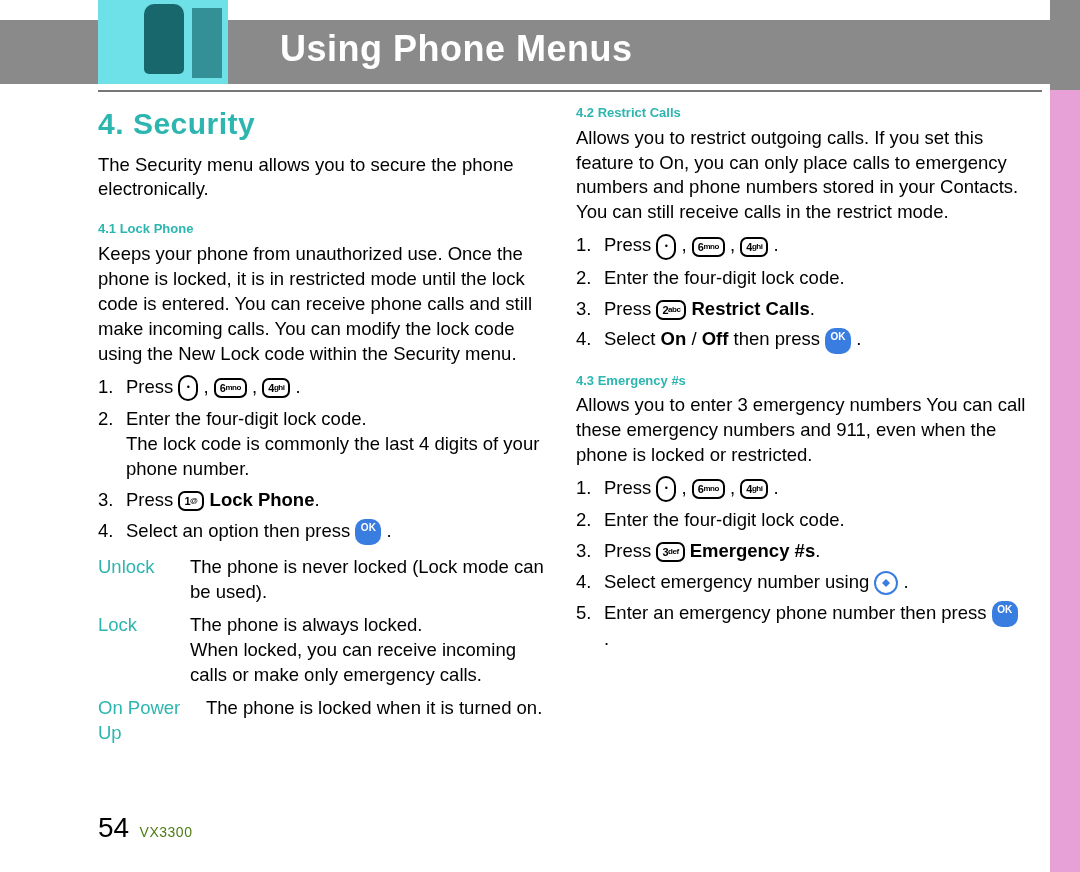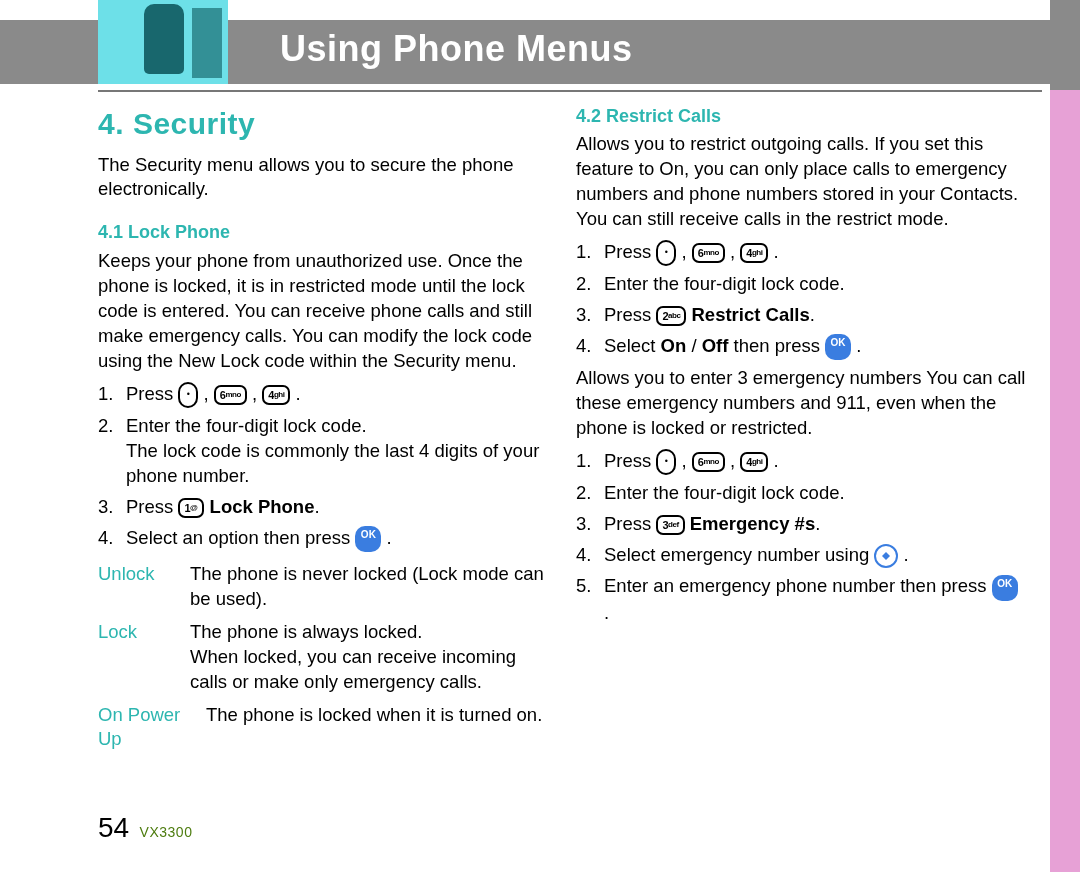--- a/index.html
+++ b/index.html
@@ -8,21 +8,21 @@
   .header-photo { position: absolute; top: 0; left: 98px; width: 130px; height: 84px; background: #6de0e8; z-index: 2; overflow: hidden; }
   .header-photo::after { content:""; position:absolute; left:35%; top:5%; width:40px; height:70px; background:#0e5a5f; border-radius:10px 10px 5px 5px; opacity:.9; }
   .header-photo::before { content:""; position:absolute; right:5%; top:10%; width:30px; height:70px; background:#0e5a5f; opacity:.6; }
   .page-title { position: absolute; top: 28px; left: 280px; color: #fff; font-size: 36px; font-weight: bold; z-index: 3; letter-spacing: .5px; text-align: right; }
   .top-rule { position: absolute; top: 90px; left: 98px; right: 38px; height: 2px; background: #777; z-index:3; }
   .side-strip { position: absolute; top: 0; right: 0; width: 30px; height: 100%; background: #e7a1d6; }
   .side-strip-top { position: absolute; top: 0; right: 0; width: 30px; height: 90px; background: #8a8a8a; }
   .content { position: absolute; top: 104px; left: 98px; width: 940px; display: flex; gap: 28px; font-size: 18.5px; line-height: 1.35; }
   .col { width: 450px; }
   h1.section-h { color: #2db6b0; font-size: 30px; font-weight: bold; margin-bottom: 8px; letter-spacing:.5px; font-family: Arial Narrow, Arial, sans-serif; }
-  h2.sub-h { color: #2db6b0; font-size: 18px; font-weight: bold; margin-top: 18px; margin-bottom: 4px; }
+  h2.sub-h { color: #2db6b0; font-size: 13px; font-weight: bold; margin-top: 18px; margin-bottom: 4px; }
   p.body { margin-bottom: 4px; }
   ol.steps { list-style: none; margin-top: 8px; }
   ol.steps > li { position: relative; padding-left: 28px; margin-bottom: 6px; }
   ol.steps > li .num { position: absolute; left: 0; top: 0; }
   ol.steps > li .cont { padding-left: 0; }
   .defs { margin-top: 10px; }
   .def-row { display: flex; margin-bottom: 8px; }
   .def-term { color: #2db6b0; width: 92px; flex: none; }
   .def-row.wide .def-term { width: 108px; }
   .def-desc { flex: 1; }
@@ -52,21 +52,21 @@
 <div class="content">
 
   <div class="col">
     <h1 class="section-h">
       <span>4.</span>
       <span>Security</span>
     </h1>
     <p class="body">The Security menu allows you to secure the phone electronically.</p>
 
     <h2 class="sub-h">4.1 Lock Phone</h2>
-    <p class="body">Keeps your phone from unauthorized use. Once the phone is locked, it is in restricted mode until the lock code is entered. You can receive phone calls and still make emergency calls. You can modify the lock code using the New Lock code within the Security menu.</p>
+    <p class="body">Keeps your phone from unauthorized use. Once the phone is locked, it is in restricted mode until the lock code is entered. You can receive phone calls and still make incoming calls. You can modify the lock code using the New Lock code within the Security menu.</p>
 
     <ol class="steps">
       <li><span class="num">1.</span>
         <span>Press </span>
         <span class="key-nav"></span><span> , </span>
         <span class="key"><b>6</b><sup>mno</sup></span><span> , </span>
         <span class="key"><b>4</b><sup>ghi</sup></span><span> .</span>
       </li>
       <li><span class="num">2.</span>
         <span>Enter the four-digit lock code.</span>
@@ -119,20 +119,21 @@
         <span>Press </span>
         <span class="key"><b>2</b><sup>abc</sup></span>
         <b> <span>Restrict Calls</span></b><span>.</span>
       </li>
       <li><span class="num">4.</span>
         <span>Select </span><b>On</b><span> / </span><b>Off</b><span> then press </span>
         <span class="key-ok">OK</span><span> .</span>
       </li>
     </ol>
 
+    <h2 class="sub-h">4.3 Emergency #s</h2>
     <p class="body">Allows you to enter 3 emergency numbers You can call these emergency numbers and 911, even when the phone is locked or restricted.</p>
     <ol class="steps">
       <li><span class="num">1.</span>
         <span>Press </span>
         <span class="key-nav"></span><span> , </span>
         <span class="key"><b>6</b><sup>mno</sup></span><span> , </span>
         <span class="key"><b>4</b><sup>ghi</sup></span><span> .</span>
       </li>
       <li><span class="num">2.</span>
         <span>Enter the four-digit lock code.</span>

